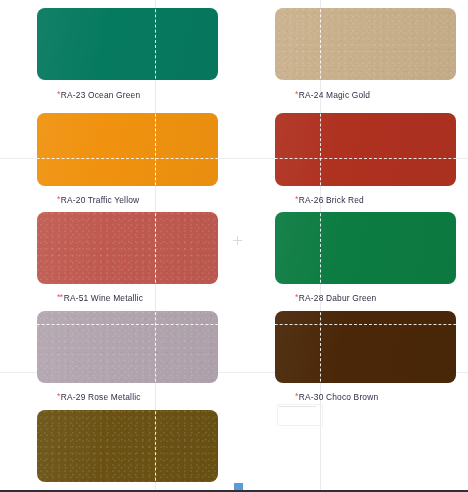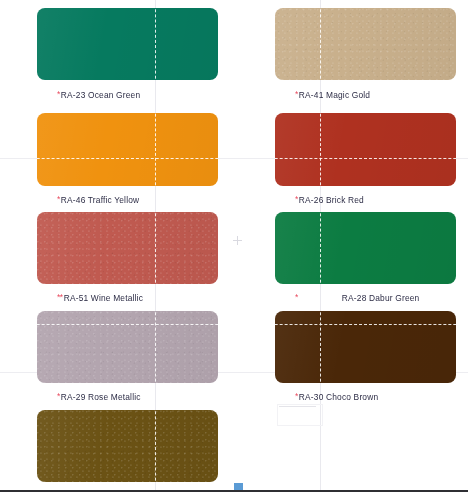--- a/index.html
+++ b/index.html
@@ -201,34 +201,34 @@
 
   <div class="swatch-cell" style="left:275px; top:8px;">
     <div class="swatch" style="background-color: rgb(201, 176, 140);">
       <div class="swatch-texture"></div>
       <div class="swatch-sheen"></div>
       <div class="dash-layer">
         <div class="dash-v" style="left:45px;"></div>
       </div>
     </div>
     <div class="swatch-label" style="top:80px;">
-      <span class="star" style="color: rgb(232, 70, 90);">*</span><span class="name" style="color: rgb(45, 45, 70);">RA-41 Magic Gold</span>
+      <span class="star" style="color: rgb(232, 70, 90);">*</span><span class="name" style="color: rgb(45, 45, 70);">RA-24 Magic Gold</span>
     </div>
   </div>
 
   <div class="swatch-cell" style="left:37px; top:113px;">
     <div class="swatch tall" style="background-color: rgb(240, 146, 15);">
       <div class="swatch-sheen"></div>
       <div class="dash-layer" style="height:73px;">
         <div class="dash-v" style="left:118px;"></div>
         <div class="dash-h" style="top:45px;"></div>
       </div>
     </div>
     <div class="swatch-label" style="top:80px;">
-      <span class="star" style="color: rgb(232, 70, 90);">*</span><span class="name" style="color: rgb(45, 45, 70);">RA-46 Traffic Yellow</span>
+      <span class="star" style="color: rgb(232, 70, 90);">*</span><span class="name" style="color: rgb(45, 45, 70);">RA-20 Traffic Yellow</span>
     </div>
   </div>
 
   <div class="swatch-cell" style="left:275px; top:113px;">
     <div class="swatch tall" style="background-color: rgb(175, 49, 32);">
       <div class="swatch-sheen"></div>
       <div class="dash-layer" style="height:73px;">
         <div class="dash-v" style="left:45px;"></div>
         <div class="dash-h" style="top:45px;"></div>
       </div>
@@ -252,21 +252,21 @@
   </div>
 
   <div class="swatch-cell" style="left:275px; top:212px;">
     <div class="swatch" style="background-color: rgb(12, 124, 66);">
       <div class="swatch-sheen"></div>
       <div class="dash-layer">
         <div class="dash-v" style="left:45px;"></div>
       </div>
     </div>
     <div class="swatch-label" style="top:79px;">
-      <span class="star" style="color: rgb(232, 70, 90);">*</span><span class="name" style="color: rgb(45, 45, 70); margin-left: 43px;">RA-28 Dabur Green</span>
+      <span class="star" style="color: rgb(232, 70, 90);">*</span><span class="name" style="color: rgb(45, 45, 70);">RA-28 Dabur Green</span>
     </div>
   </div>
 
   <div class="swatch-cell" style="left:37px; top:311px;">
     <div class="swatch" style="background-color: rgb(179, 165, 175);">
       <div class="swatch-texture"></div>
       <div class="swatch-sheen"></div>
       <div class="dash-layer">
         <div class="dash-v" style="left:118px;"></div>
         <div class="dash-h" style="top:13px;"></div>

